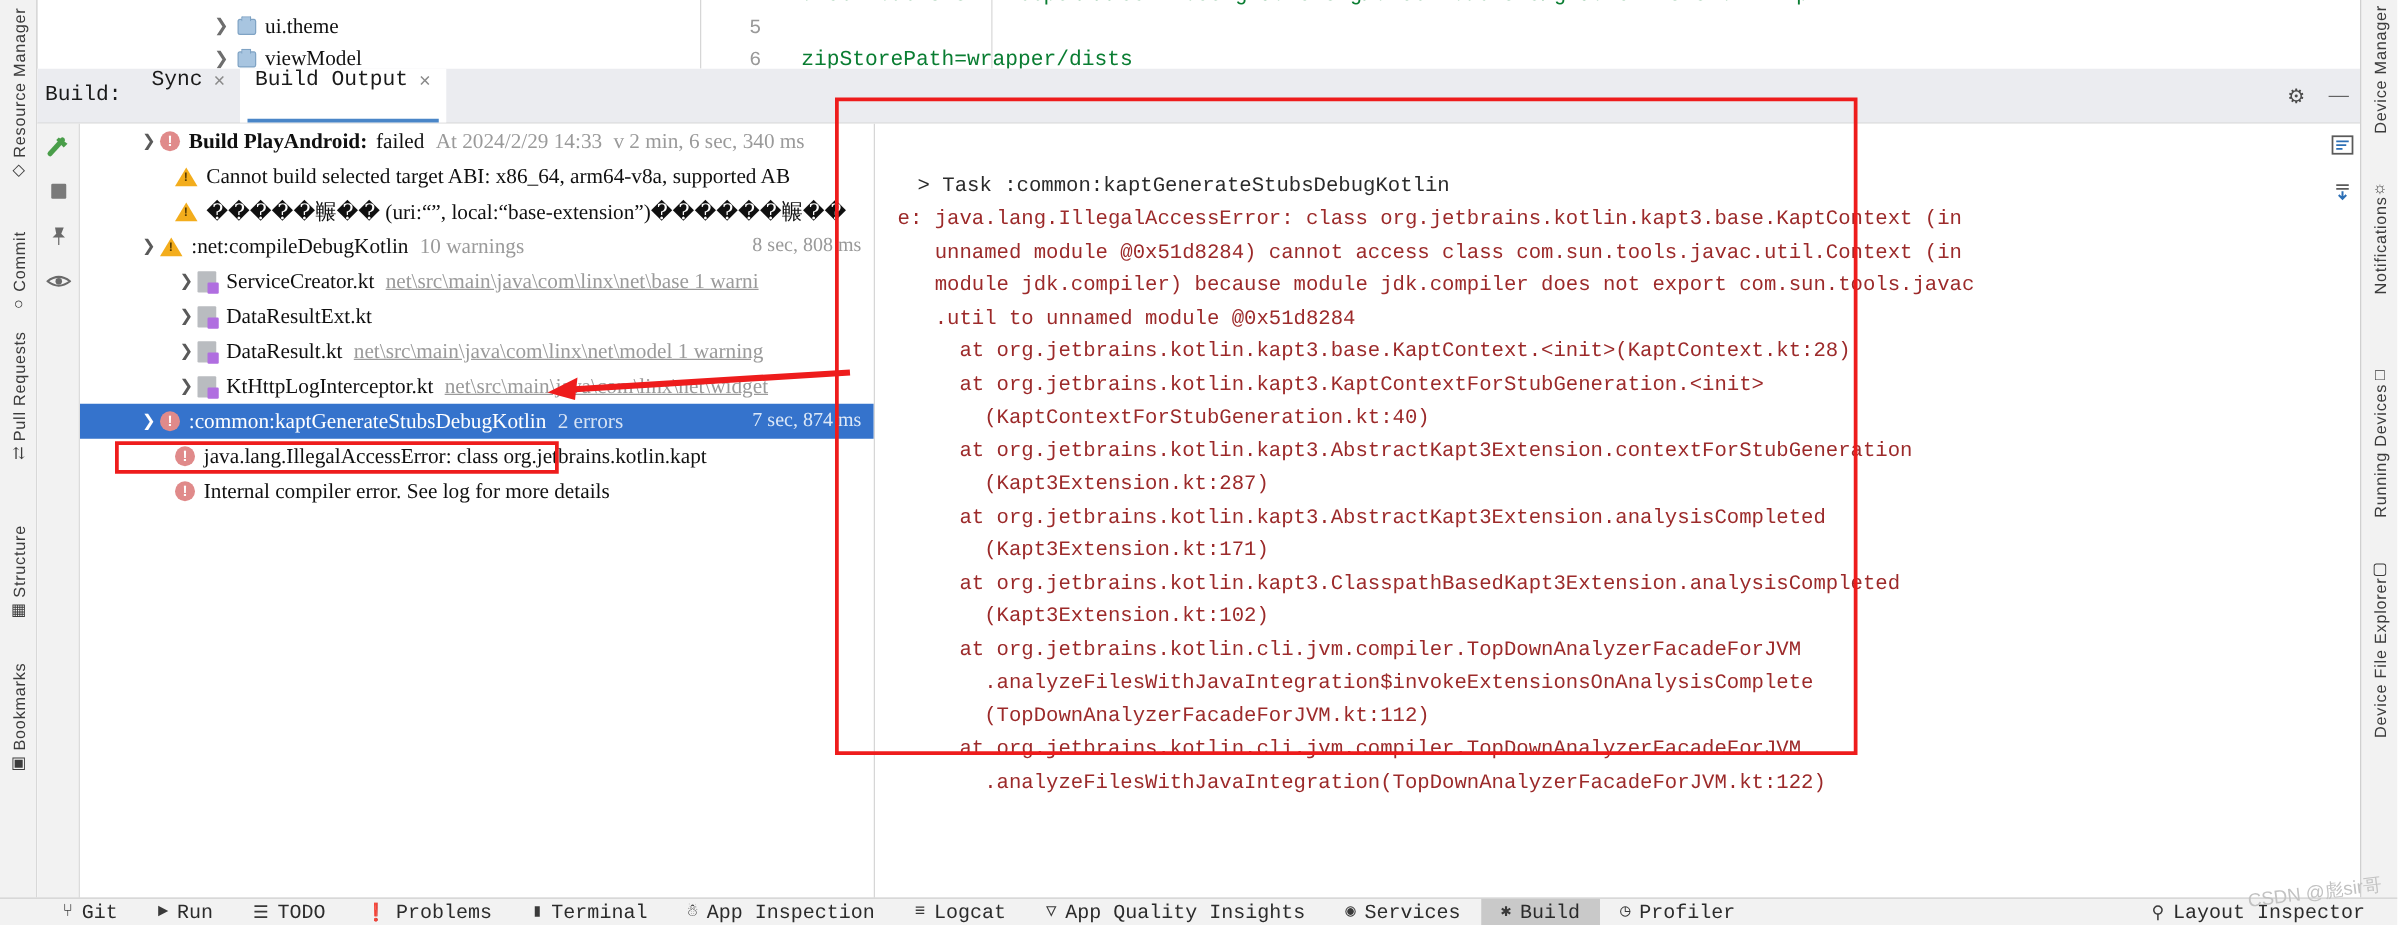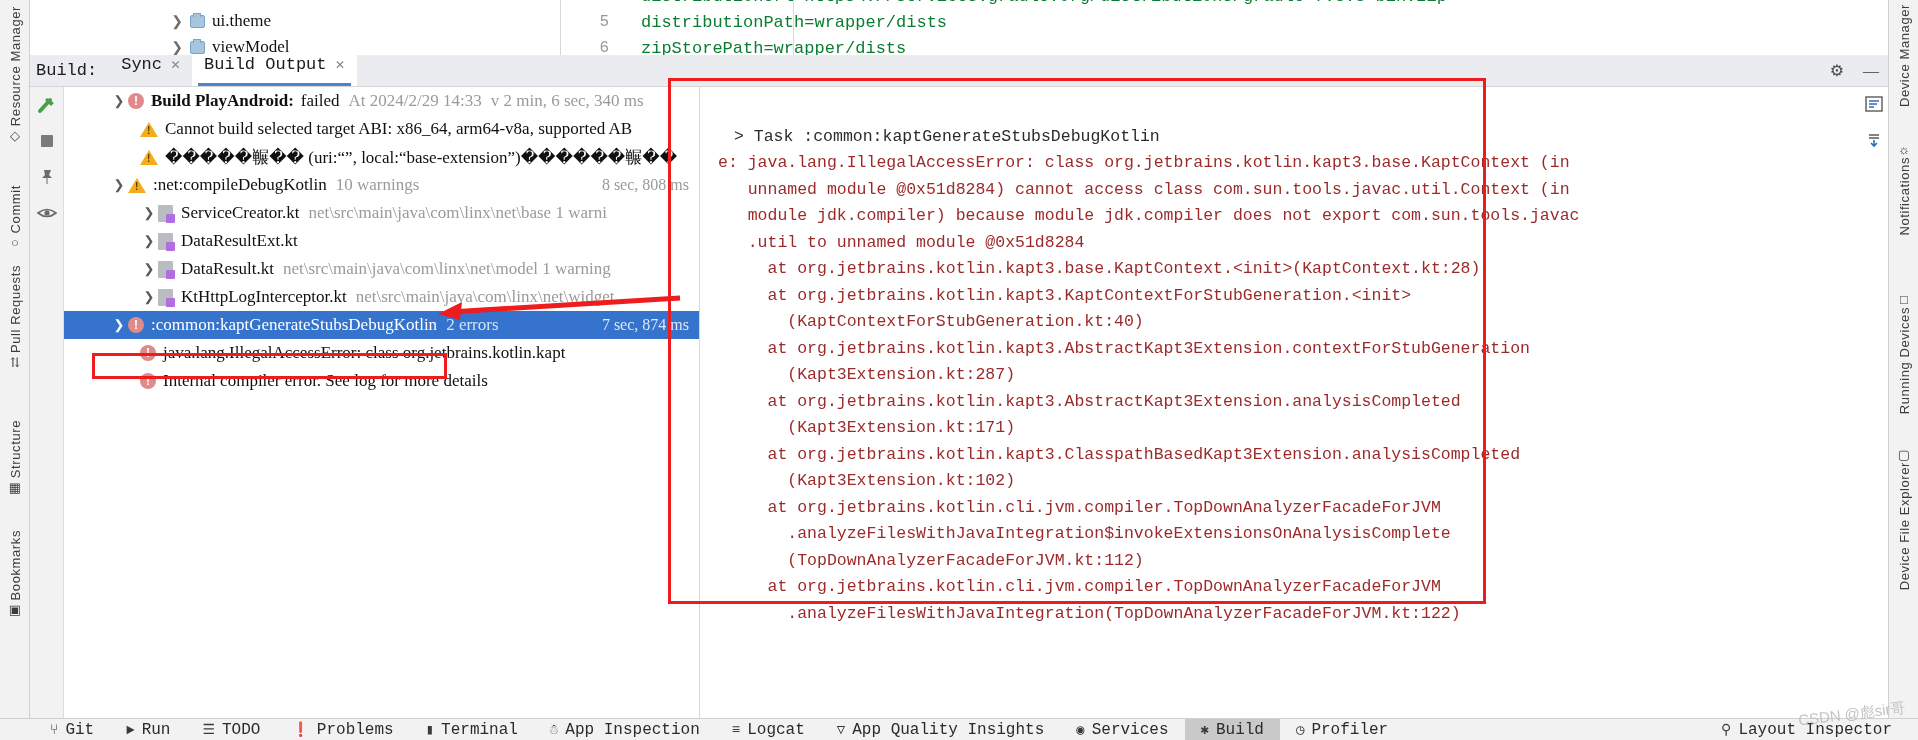--- a/index.html
+++ b/index.html
@@ -83,21 +83,21 @@
     position: absolute; right: 0; top: 0; width: 30px; height: 718px;
     background: #f2f2f2; border-left: 1px solid #d0d0d0;
   }
 
   
   .build-window {
     position: absolute; left: 30px; top: 55px; width: 1858px; height: 663px;
     background: #ffffff;
   }
   .bw-header {
-    position: relative; height: 32px; background: #ebecf0;
+    position: relative; height: 44px; background: #ebecf0;
     border-bottom: 1px solid #d6d6d6;
     display: flex; align-items: stretch;
   }
   .bw-title {
     display: flex; align-items: center; padding: 0 12px 0 6px;
     font-size: 17px; color: #1a1a1a;
     font-family: "Liberation Mono", "DejaVu Sans Mono", monospace;
   }
   .bw-tab {
     display: flex; gap: 9px; padding: 0 12px;
@@ -162,21 +162,21 @@
   }
   .kt-ico {
     width: 15px; height: 17px; flex: none; margin-right: 8px; position: relative;
     background: #b9bcc0; border-radius: 1px;
   }
   .kt-ico::after {
     content: ""; position: absolute; right: -2px; bottom: -1px;
     width: 9px; height: 9px; background: #b06ee0; border-radius: 1px;
   }
   .t-name { color: inherit; }
-  .t-path { color: #9a9a9a; margin-left: 9px; }
+  .t-path { color: #9a9a9a; margin-left: 9px; text-decoration: underline; }
   .t-meta { color: #9a9a9a; margin-left: 9px; }
   .trow.sel .t-meta { color: #d6e3f5; }
   .t-bold { font-weight: bold; }
   .t-right {
     position: absolute; right: 10px; color: #9a9a9a; font-size: 16px;
   }
   .trow.sel .t-right { color: #dce8f7; }
 
   
   .console-pane {
@@ -235,21 +235,20 @@
         <span class="folder-ico"></span>
         <span>viewModel</span>
       </div>
     </div>
 
     <div class="editor-top">
       <div class="editor-sep" style="left:232px;"></div>
       <div class="gutter-num" style="top:-13px;">4</div>
       <div class="code-line c-val" style="top:-13px;">distributionUrl=https\://services.gradle.org/distributions/gradle-7.3.3-bin.zip</div>
       <div class="gutter-num" style="top:13px;">5</div>
-      <div class="code-line c-val" style="top:13px;">distributionPath=wrapper/dists</div>
       <div class="gutter-num" style="top:39px;">6</div>
       <div class="code-line c-val" style="top:39px;">zipStorePath=wrapper/dists</div>
     </div>
   </div>
 
   <div class="left-rail">
     <div class="rail-item" style="top:6px;">
       <span class="rail-label">Resource Manager</span>
       <span class="rail-ico">◇</span>
     </div>

